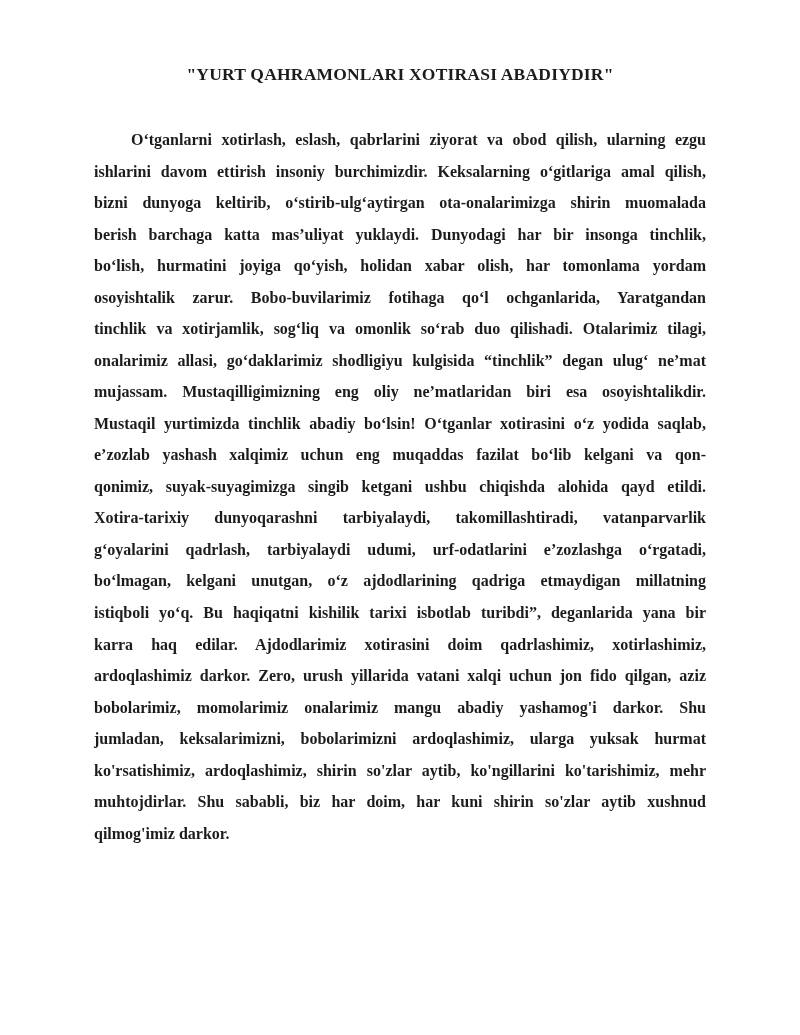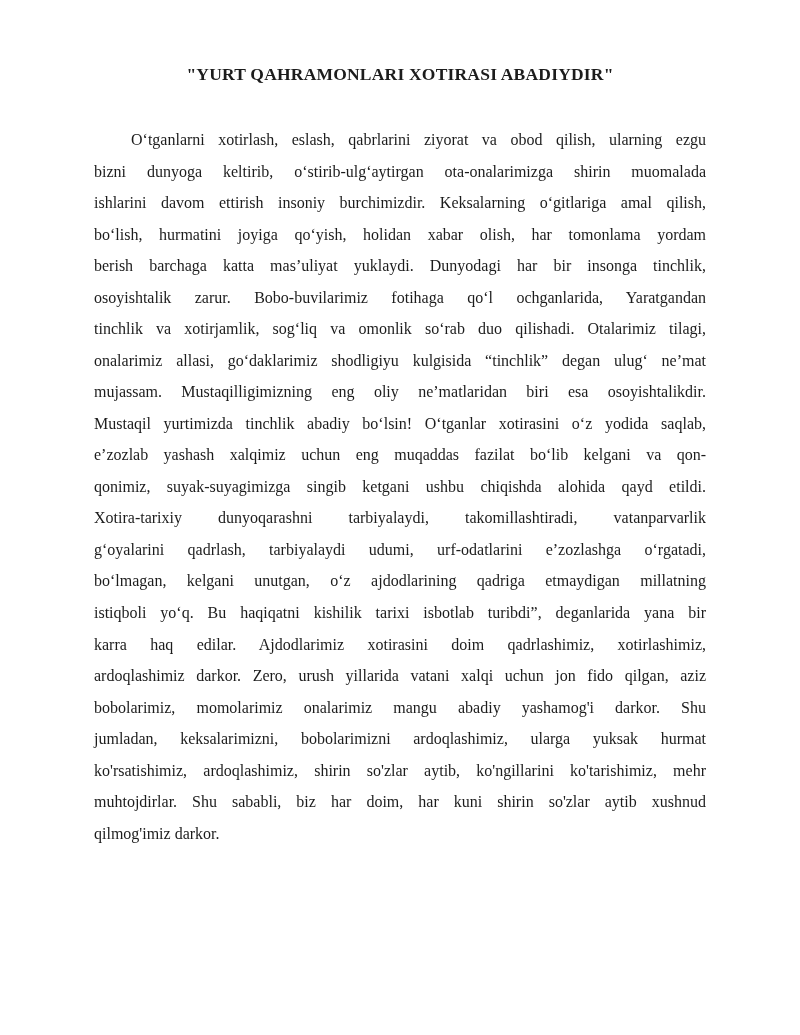--- a/index.html
+++ b/index.html
@@ -37,39 +37,40 @@
     font-size: 16px;
   }
   .line {
     height: 31.54px;
     line-height: 31.54px;
     text-align: justify;
     text-align-last: justify;
     text-justify: inter-word;
     white-space: normal;
     overflow: visible;
+    font-weight: bold;
   }
   .line.first {
     text-indent: 37px;
   }
   .line.last {
     text-align-last: left;
   }
 </style>
 </head>
 <body>
 
 <div class="page">
   <h1 class="doc-title">"YURT QAHRAMONLARI XOTIRASI ABADIYDIR"</h1>
   <div class="doc-body">
       <div class="line first">Oʻtganlarni xotirlash, eslash, qabrlarini ziyorat va obod qilish, ularning ezgu</div>
+      <div class="line">ishlarini davom ettirish insoniy burchimizdir. Keksalarning oʻgitlariga amal qilish,</div>
       <div class="line">bizni dunyoga keltirib, oʻstirib-ulgʻaytirgan ota-onalarimizga shirin muomalada</div>
-      <div class="line">ishlarini davom ettirish insoniy burchimizdir. Keksalarning oʻgitlariga amal qilish,</div>
+      <div class="line">berish barchaga katta mas’uliyat yuklaydi. Dunyodagi har bir insonga tinchlik,</div>
       <div class="line">boʻlish, hurmatini joyiga qoʻyish, holidan xabar olish, har tomonlama yordam</div>
-      <div class="line">berish barchaga katta mas’uliyat yuklaydi. Dunyodagi har bir insonga tinchlik,</div>
       <div class="line">osoyishtalik zarur. Bobo-buvilarimiz fotihaga qoʻl ochganlarida, Yaratgandan</div>
       <div class="line">tinchlik va xotirjamlik, sogʻliq va omonlik soʻrab duo qilishadi. Otalarimiz tilagi,</div>
       <div class="line">onalarimiz allasi, goʻdaklarimiz shodligiyu kulgisida “tinchlik” degan ulugʻ ne’mat</div>
       <div class="line">mujassam. Mustaqilligimizning eng oliy ne’matlaridan biri esa osoyishtalikdir.</div>
       <div class="line">Mustaqil yurtimizda tinchlik abadiy boʻlsin! Oʻtganlar xotirasini oʻz yodida saqlab,</div>
       <div class="line">e’zozlab yashash xalqimiz uchun eng muqaddas fazilat boʻlib kelgani va qon-</div>
       <div class="line">qonimiz, suyak-suyagimizga singib ketgani ushbu chiqishda alohida qayd etildi.</div>
       <div class="line">Xotira-tarixiy dunyoqarashni tarbiyalaydi, takomillashtiradi, vatanparvarlik</div>
       <div class="line">gʻoyalarini qadrlash, tarbiyalaydi udumi, urf-odatlarini e’zozlashga oʻrgatadi,</div>
       <div class="line">boʻlmagan, kelgani unutgan, oʻz ajdodlarining qadriga etmaydigan millatning</div>

